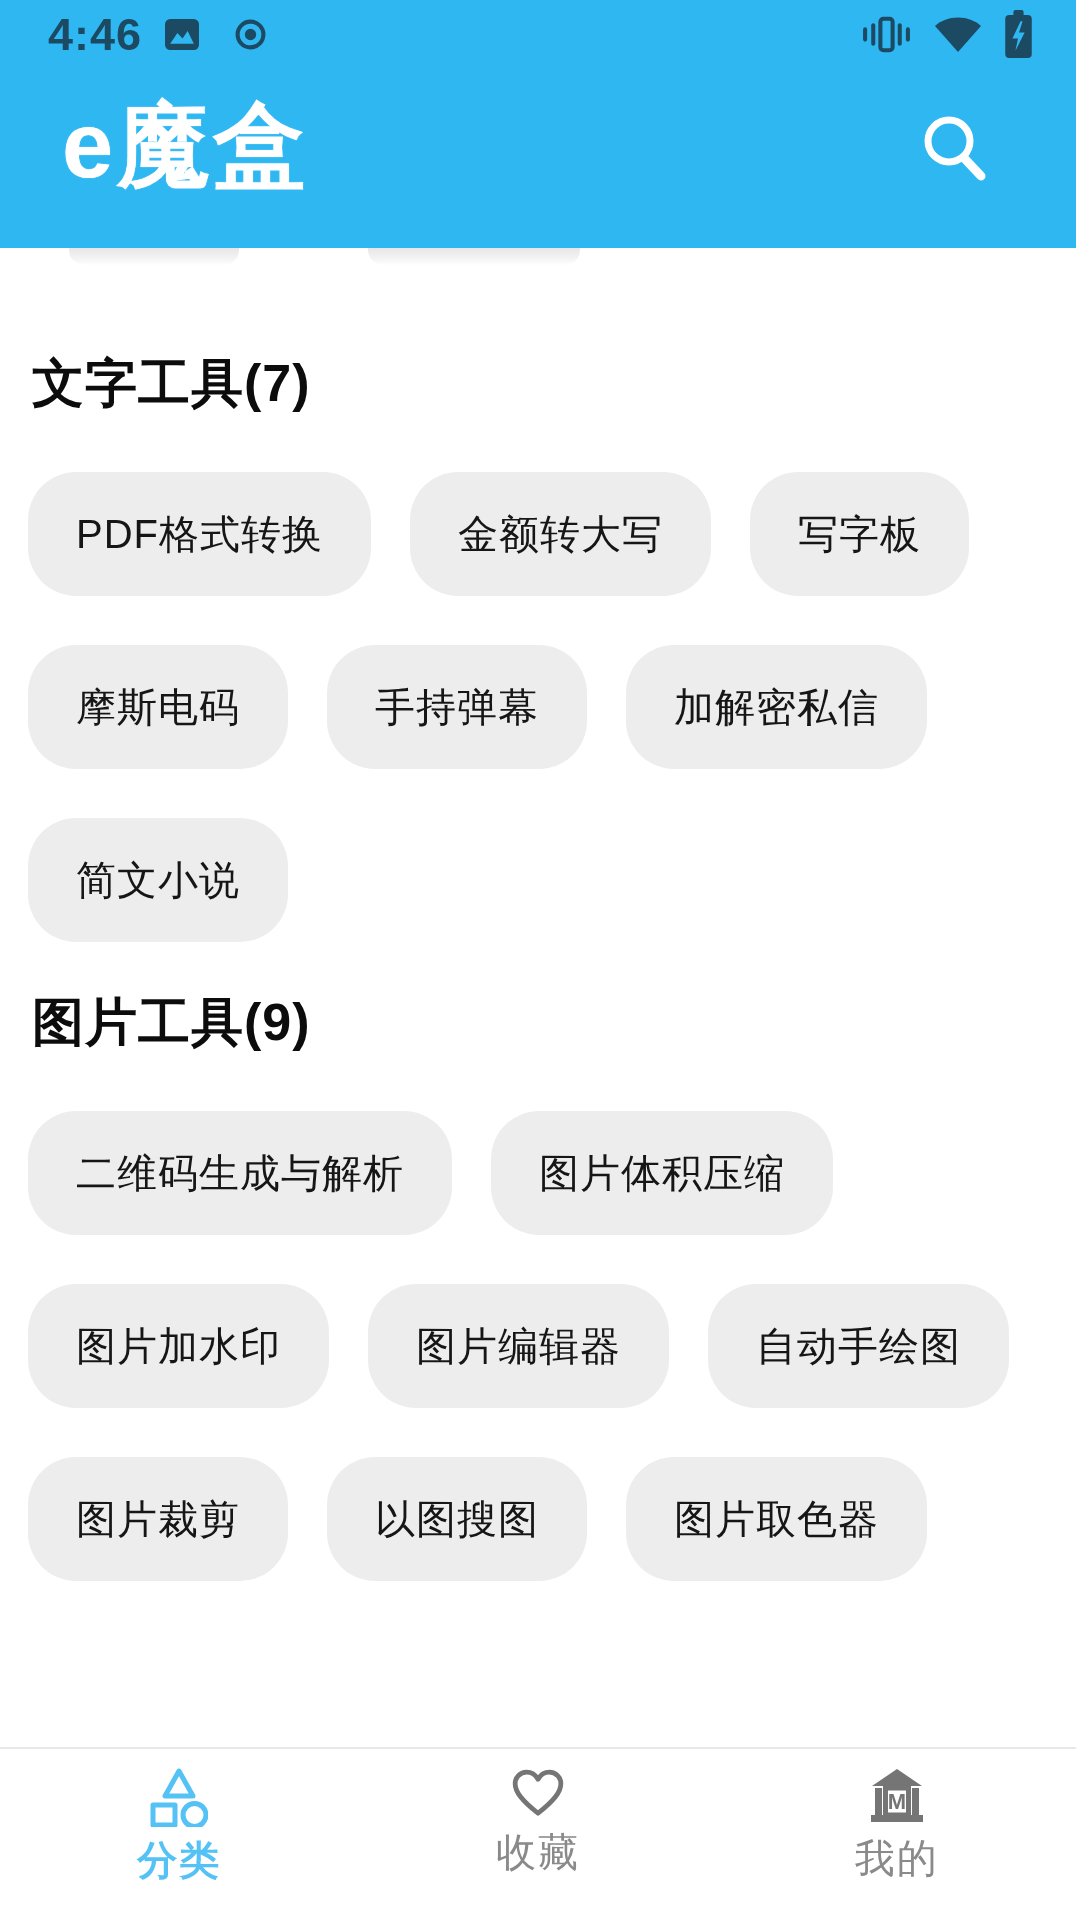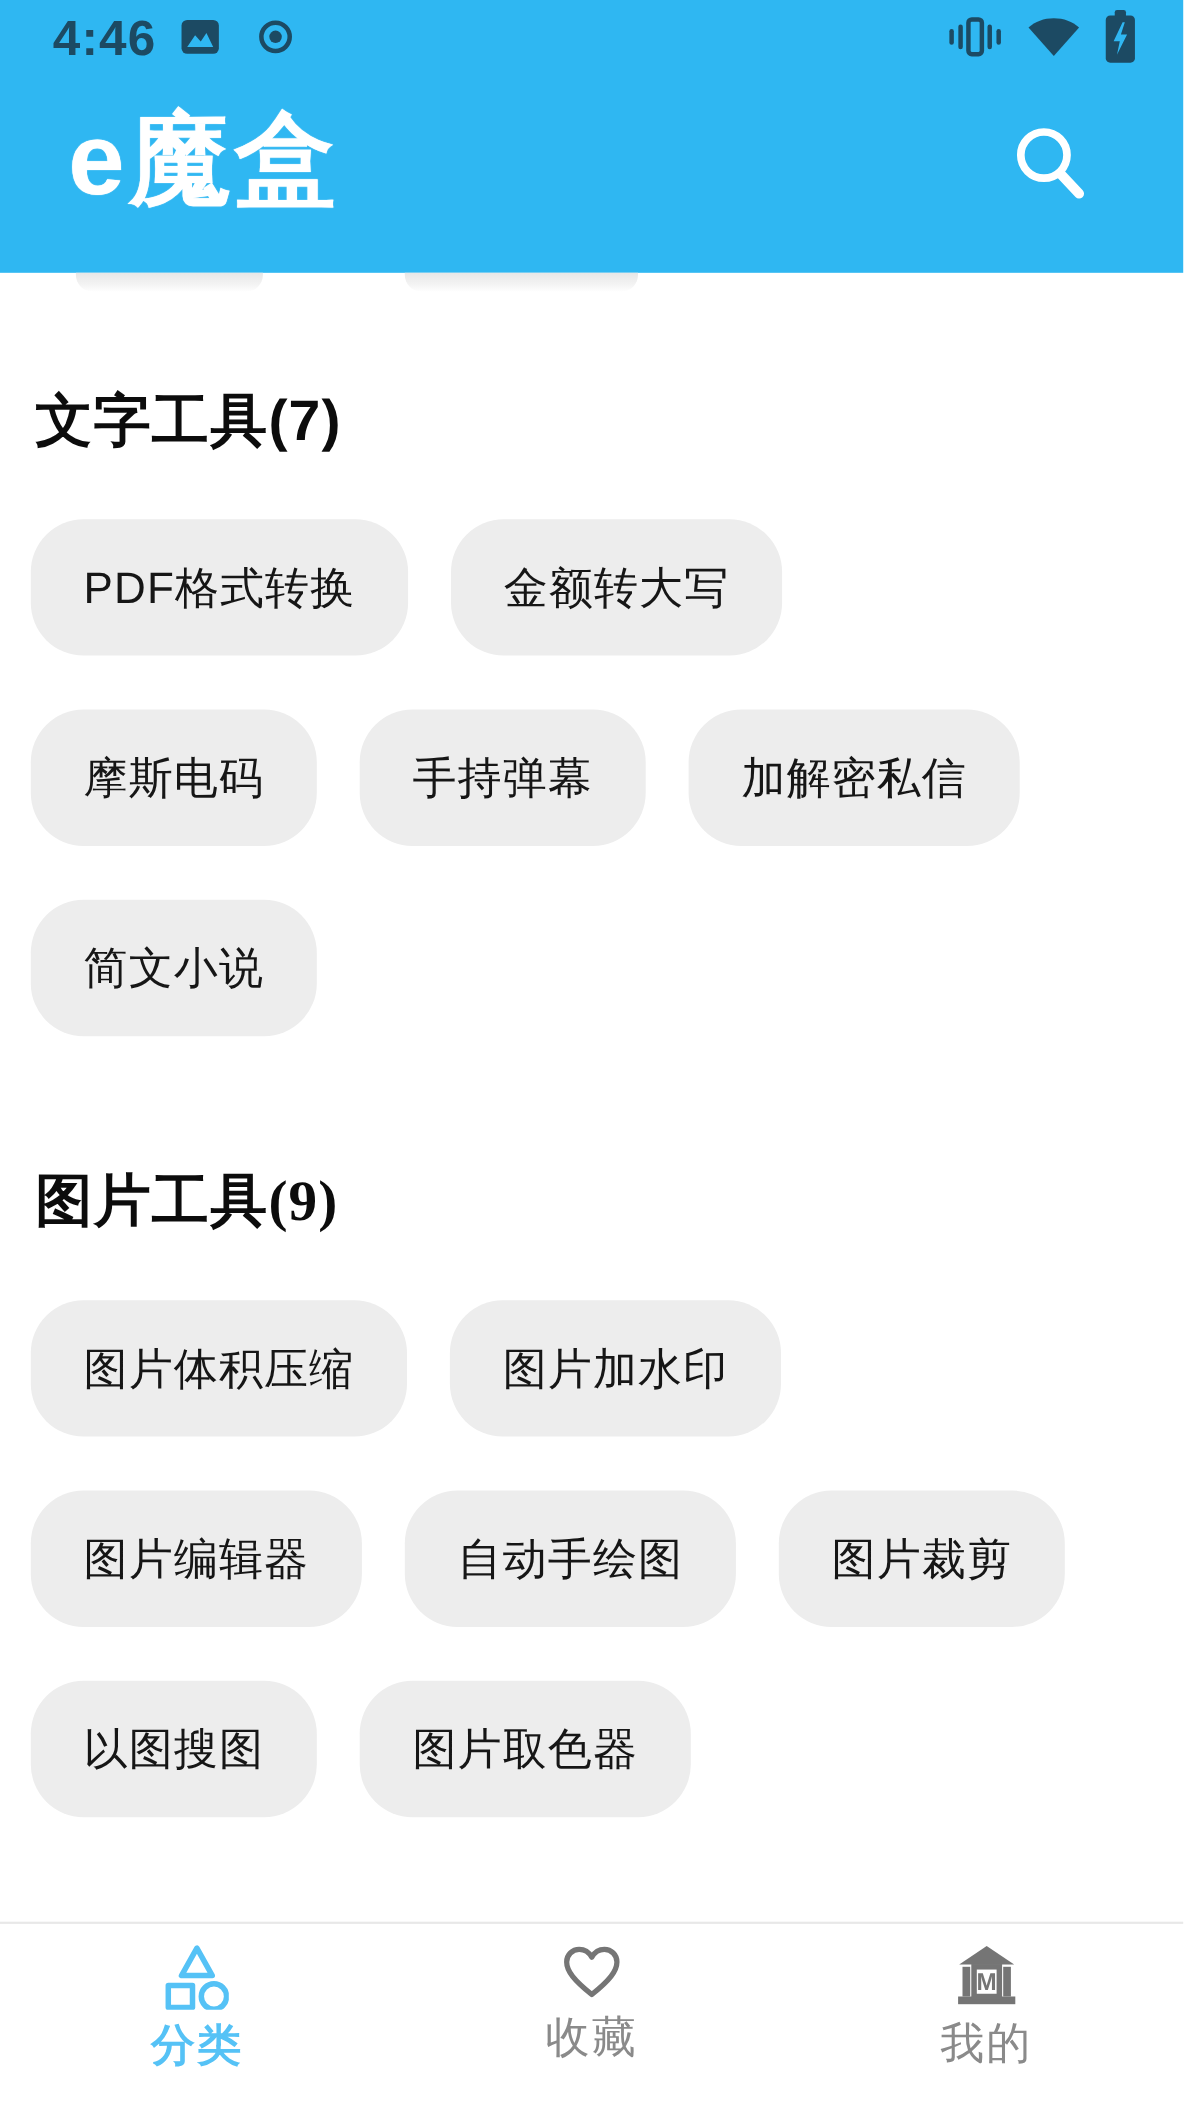--- a/index.html
+++ b/index.html
@@ -50,21 +50,21 @@
   }
   .frag-1{left:69px;width:170px;}
   .frag-2{left:368px;width:212px;}
   
   .content{position:absolute;top:248px;left:0;right:0;padding:0 28px;}
   .section-title{
     font-size:52px;font-weight:800;color:var(--text-dark);
     margin:0 0 58px 4px;line-height:62px;letter-spacing:1px;
   }
   .section-text-tools{margin-top:104px;}
-  .section-image-tools{margin-top:71px;font-family:Liberation Serif, serif;}
+  .section-image-tools{}
   .pills{display:flex;flex-wrap:wrap;}
   .pill{
     background:var(--pill-bg);border:none;border-radius:48px;height:124px;
     padding:0 48px;font-size:40px;letter-spacing:1px;color:#161616;
     display:flex;align-items:center;margin:0 39px 49px 0;
     font-family:inherit;white-space:nowrap;cursor:pointer;
   }
   
   .bottom-nav{
     position:absolute;left:0;bottom:0;width:100%;height:169px;
@@ -143,30 +143,32 @@
   <div class="frag frag-1"></div>
   <div class="frag frag-2"></div>
 
   <main class="content">
 
     <section class="section-text-tools">
       <h2 class="section-title">文字工具(7)</h2>
       <div class="pills">
           <button class="pill">PDF格式转换</button>
           <button class="pill">金额转大写</button>
+          <button class="pill">写字板</button>
           <button class="pill">摩斯电码</button>
           <button class="pill">手持弹幕</button>
           <button class="pill">加解密私信</button>
           <button class="pill">简文小说</button>
         </div>
     </section>
 
     <section class="section-image-tools">
       <h2 class="section-title">图片工具(9)</h2>
       <div class="pills">
+          <button class="pill">二维码生成与解析</button>
           <button class="pill">图片体积压缩</button>
           <button class="pill">图片加水印</button>
           <button class="pill">图片编辑器</button>
           <button class="pill">自动手绘图</button>
           <button class="pill">图片裁剪</button>
           <button class="pill">以图搜图</button>
           <button class="pill">图片取色器</button>
         </div>
     </section>
 

